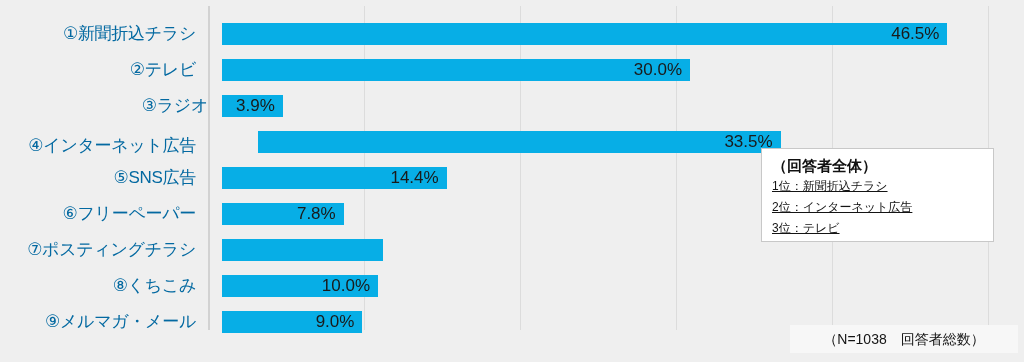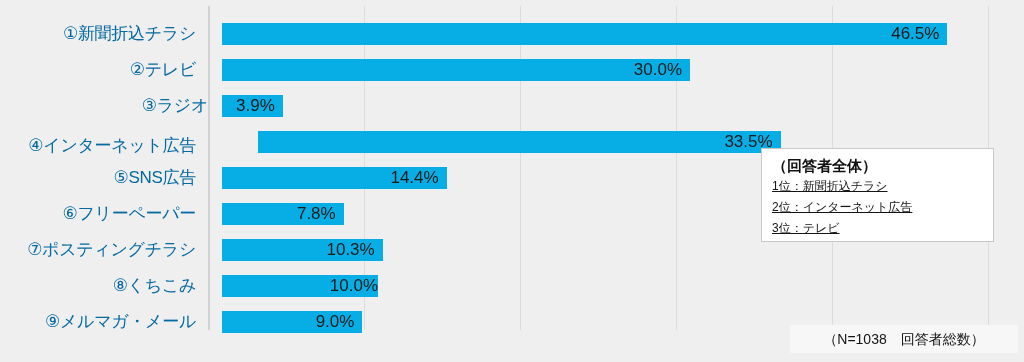--- a/index.html
+++ b/index.html
@@ -178,25 +178,24 @@
         <div class="bar-wrap" style="top: 154px; width: 100%;">
           <div class="bar" style="width: 224.64px; background: rgb(7, 174, 230);"></div>
           <div class="bar-value" style="left: 0px; width: 216.64px;">14.4%</div>
         </div>
         <div class="bar-wrap" style="top: 190px; width: 100%;">
           <div class="bar" style="width: 121.68px; background: rgb(7, 174, 230);"></div>
           <div class="bar-value" style="left: 0px; width: 113.68px;">7.8%</div>
         </div>
         <div class="bar-wrap" style="top: 226px; width: 100%;">
           <div class="bar" style="width: 160.68px; background: rgb(7, 174, 230);"></div>
-          <div class="bar-value" style="left: 0px; width: 152.68px;">10.3%</div>
         </div>
         <div class="bar-wrap" style="top: 262px; width: 100%;">
           <div class="bar" style="width: 156px; background: rgb(7, 174, 230);"></div>
-          <div class="bar-value" style="left: 0px; width: 148px; padding-left: 8px;">10.0%</div>
+          <div class="bar-value" style="left: 0px; width: 148px;">10.0%</div>
         </div>
         <div class="bar-wrap" style="top: 298px; width: 100%;">
           <div class="bar" style="width: 140.4px; background: rgb(7, 174, 230);"></div>
           <div class="bar-value" style="left: 0px; width: 132.4px;">9.0%</div>
         </div>
       </div>
   </div>
 
   <div id="annotation-box">
     <div class="ann-title">（回答者全体）</div>

